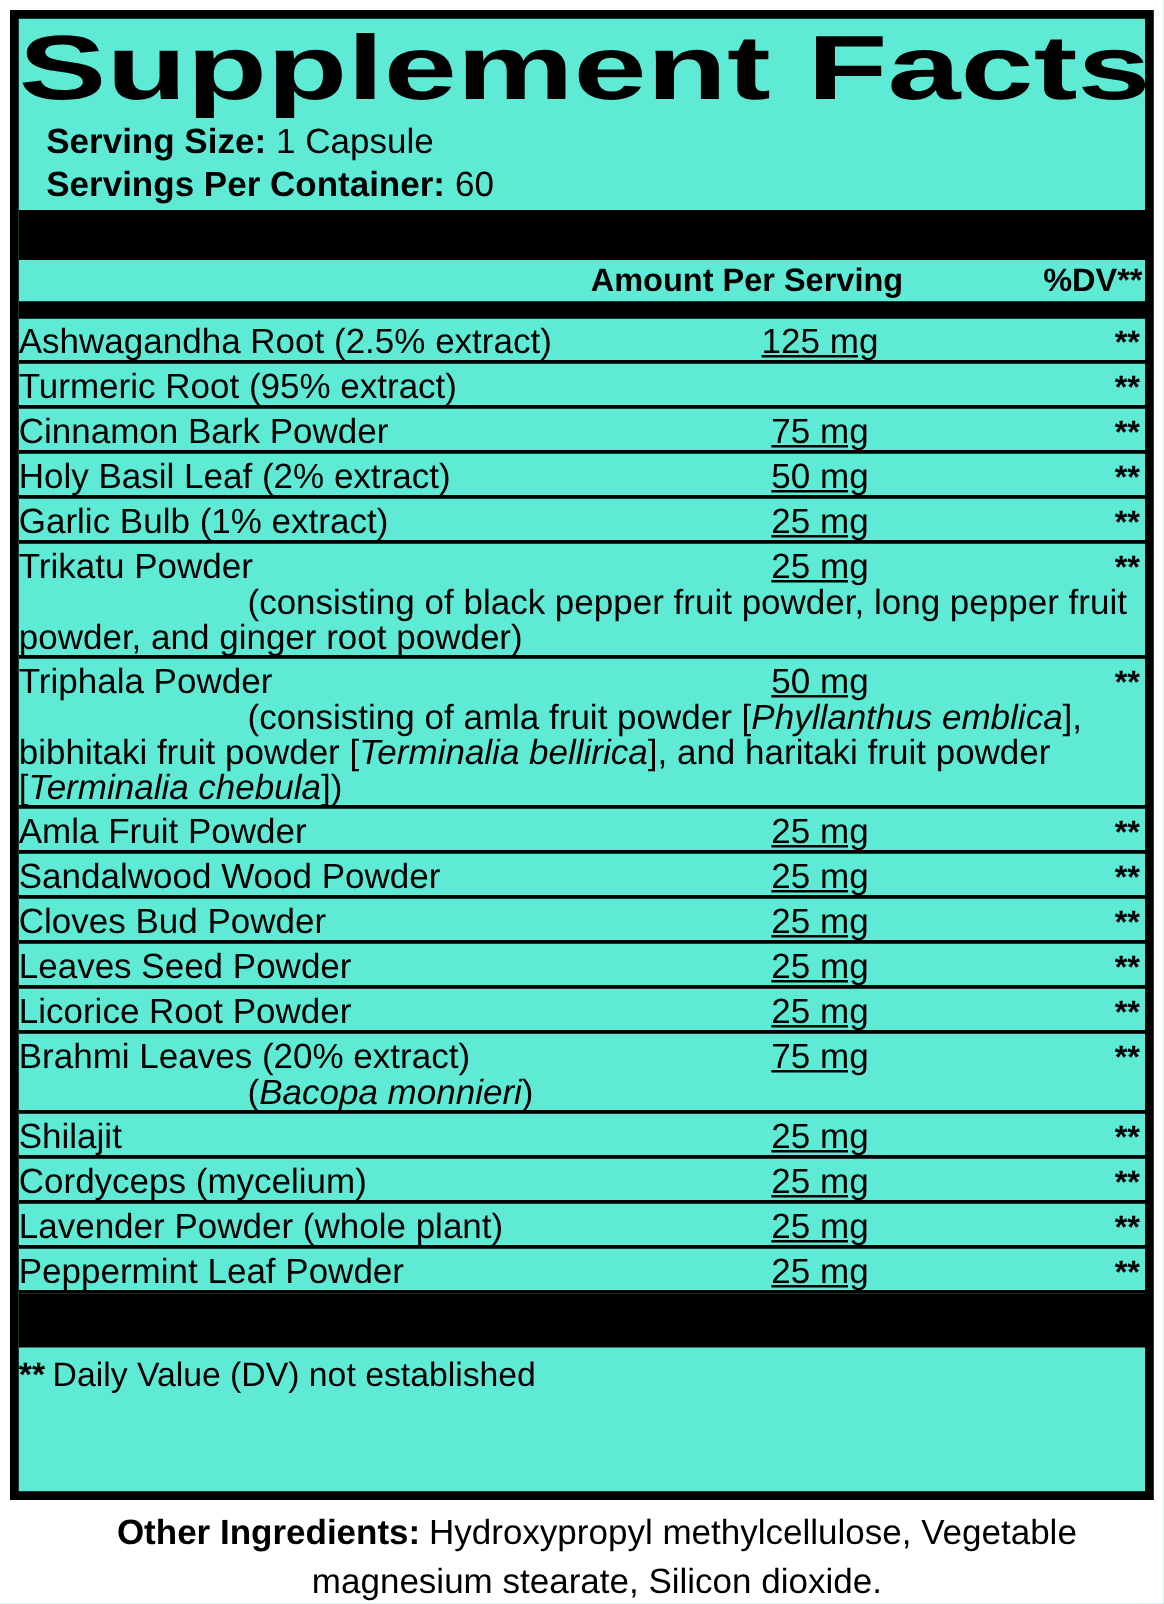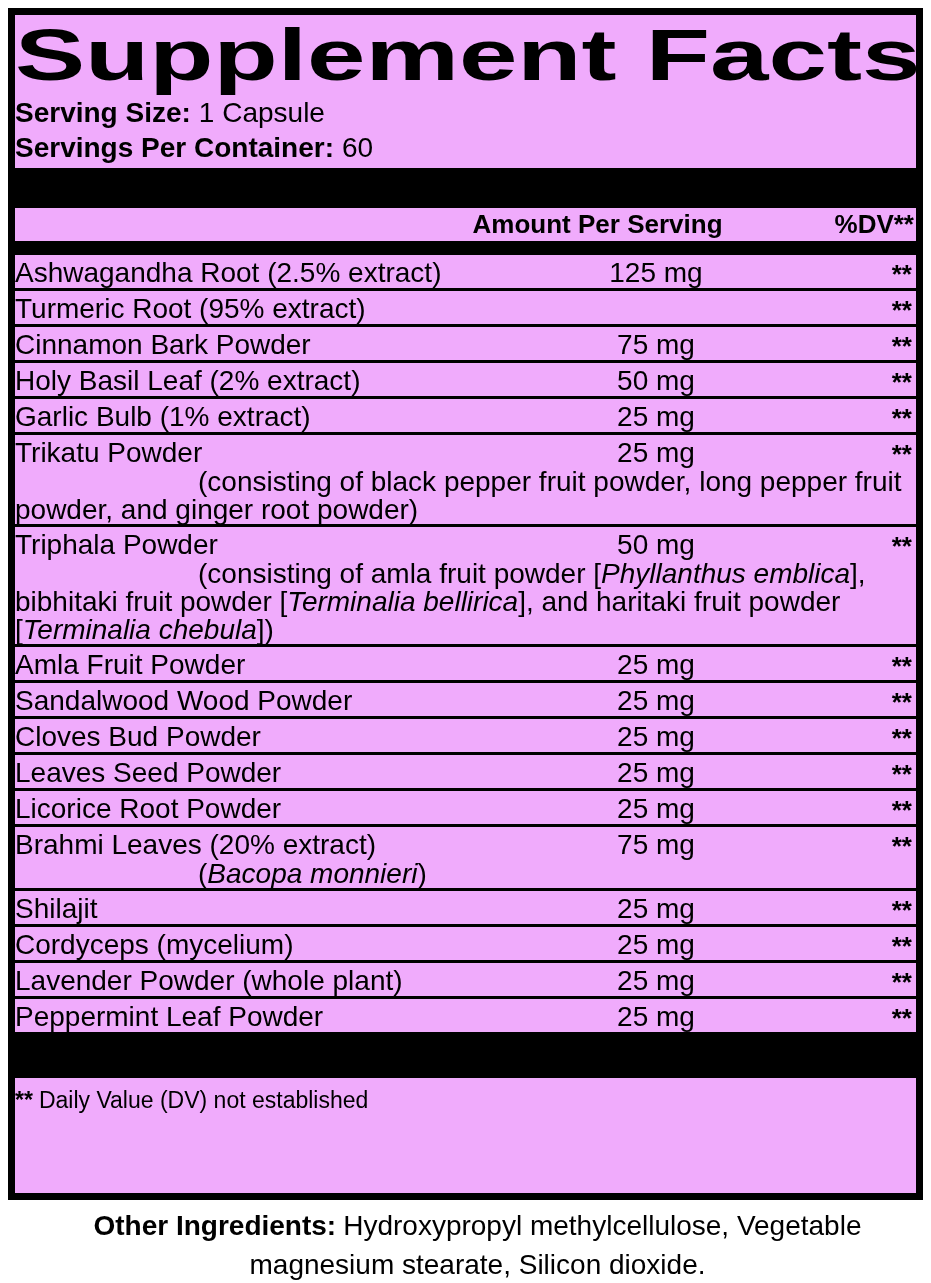--- a/index.html
+++ b/index.html
@@ -4,46 +4,46 @@
 <style>
   html,body{margin:0;padding:0;}
   body{
     width:931px;height:1283px;position:relative;
     background:#ffffff;color:#000000;
     font-family:"Liberation Sans",sans-serif;
     -webkit-font-smoothing:antialiased;
   }
   .label{
     position:absolute;left:8px;top:8px;width:915px;height:1192px;
-    border:7px solid #000;box-sizing:border-box;background:#f0abfc;overflow:hidden;
+    border:7px solid #000;box-sizing:border-box;background:#5eead4;overflow:hidden;
   }
   .title{
     font-weight:bold;font-size:73px;line-height:78px;white-space:nowrap;
     transform:scaleX(1.44);transform-origin:left center;margin:1px 0 1px 0;
   }
-  .serving-line{font-size:28px;line-height:35px;}
+  .serving-line{font-size:28px;line-height:35px;margin-left:22px;}
   .serving-line b{margin-right:8px;}
   .bar{background:#000;width:100%;}
   .bar-top{height:40px;margin-top:3px;}
   .bar-header{height:14px;}
   .bar-bottom{height:43px;}
   .colhead{
     display:flex;align-items:center;height:33px;
     font-weight:bold;font-size:26px;padding-right:2px;box-sizing:border-box;
   }
   .colhead .sp{flex:1;}
   .colhead .gap{width:112px;}
   .row{border-bottom:3px solid #000;padding-top:2px;font-size:28px;}
-  .line1{display:flex;align-items:flex-end;line-height:31px;}
+  .line1{display:flex;align-items:center;line-height:31px;}
   .name{flex:1;}
-  .amount{width:180px;text-align:center;}
+  .amount{width:180px;text-align:center;text-decoration:underline;}
   .dv{width:170px;text-align:right;padding-right:4px;box-sizing:border-box;
       font-weight:bold;font-size:26px;line-height:28px;}
   .sub{line-height:28px;text-indent:183px;}
-  .footnote{font-size:23px;line-height:34px;padding-top:5px;}
+  .footnote{font-size:27px;line-height:34px;padding-top:5px;}
   .footnote b{margin-right:6px;}
   .other{
     position:absolute;left:20px;top:1206px;width:915px;
     font-size:28px;line-height:39px;text-align:center;
   }
   .other b{margin-right:7px;}
 </style>
 </head>
 <body>
 

